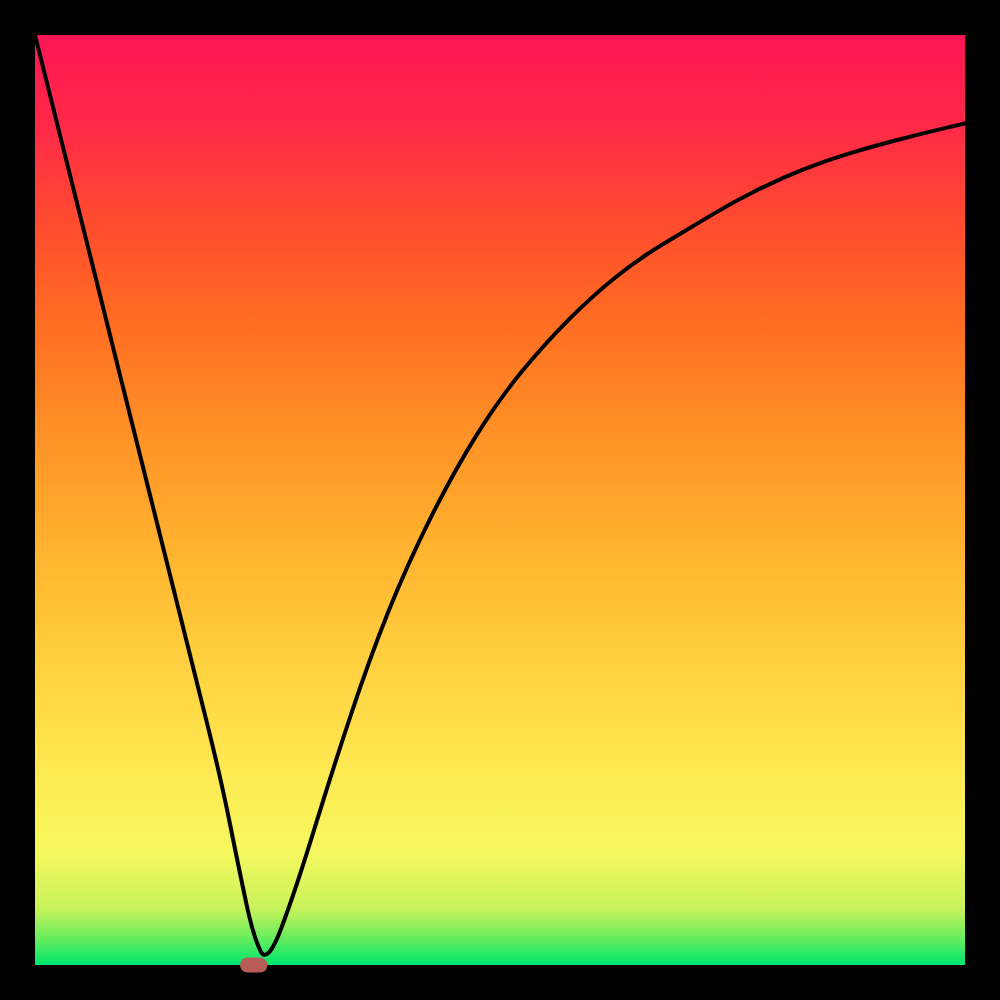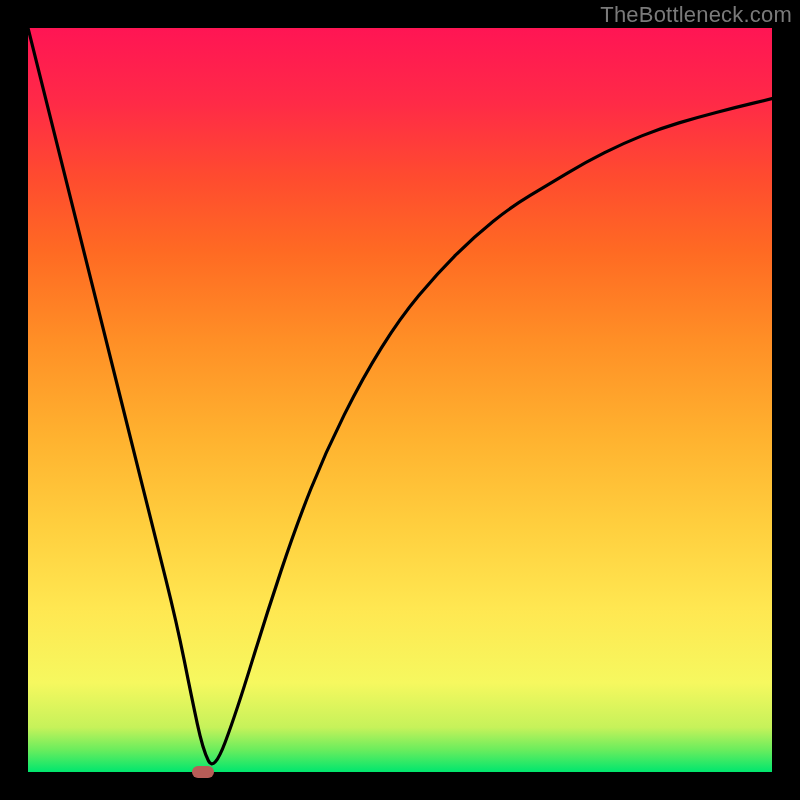--- a/index.html
+++ b/index.html
@@ -67,14 +67,13 @@
 </head>
 <body>
 
 <div class="frame">
   <div class="plot">
     <svg class="curve" viewBox="0 0 744 744" preserveAspectRatio="none">
       <path id="curve-path" d="M 0 0 Q 14.88 59.51999999999998 26.040000000000003 104.15999999999997 Q 37.2 148.79999999999995 48.36 193.43999999999997 Q 59.52 238.07999999999998 70.68 282.71999999999997 Q 81.84 327.35999999999996 93 372 Q 104.16000000000001 416.64 115.32000000000001 461.28 Q 126.48 505.91999999999996 137.64000000000001 550.56 Q 148.8 595.2 156.24 632.4000000000001 Q 163.68 669.6 169.26 695.64 Q 174.84 721.68 180.42000000000002 732.8399999999999 Q 186 744 197.16000000000003 714.24 Q 208.32000000000002 684.48 223.20000000000002 636.12 Q 238.08 587.76 252.95999999999998 543.12 Q 267.84 498.48 282.72 461.28 Q 297.6 424.08 316.20000000000005 386.88 Q 334.8 349.68 353.4 319.92 Q 372 290.16 390.6 267.84000000000003 Q 409.20000000000005 245.51999999999998 427.8 226.92000000000002 Q 446.4 208.32000000000005 465 193.44 Q 483.6 178.55999999999995 502.2 167.39999999999998 Q 520.8 156.24 539.4 145.08000000000004 Q 558 133.92000000000007 576.6 124.62000000000006 Q 595.2 115.32000000000005 613.8 107.88000000000005 Q 632.4 100.44000000000005 651 94.86000000000001 Q 669.6 89.27999999999997 688.2 84.44399999999996 Q 706.8 79.60799999999995 725.4 75.14399999999995 T 744 70.67999999999995" fill="none" stroke="#000" stroke-width="3.2" stroke-linejoin="round" stroke-linecap="round"></path>
     </svg>
     <div id="marker" class="marker" style="left: 174.84px; top: 744px; background: rgb(184, 92, 87);"></div>
   </div>
-  <div class="watermark">TheBottleneck.com</div>
 </div>
 
 </body></html>

